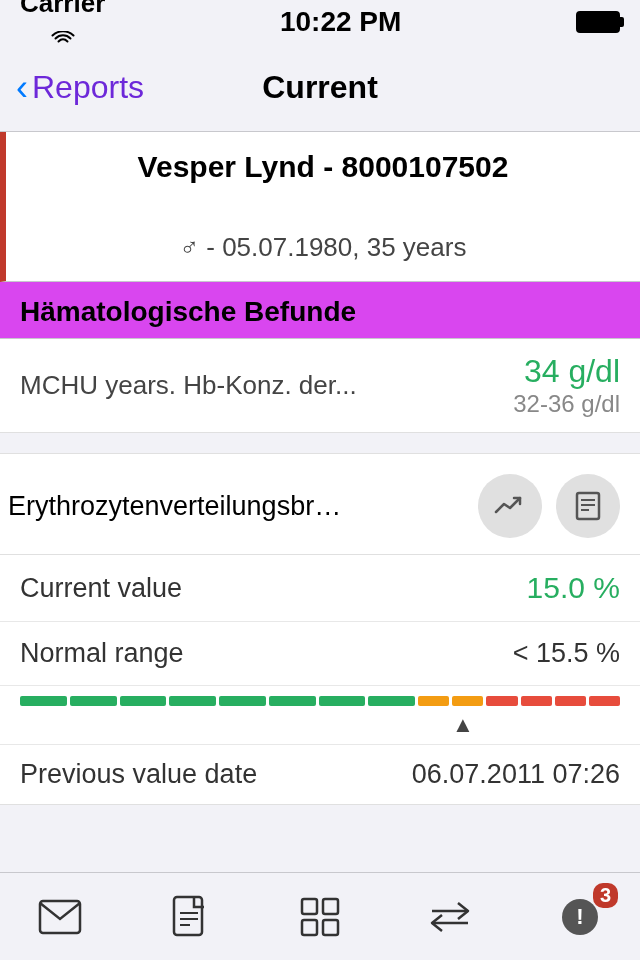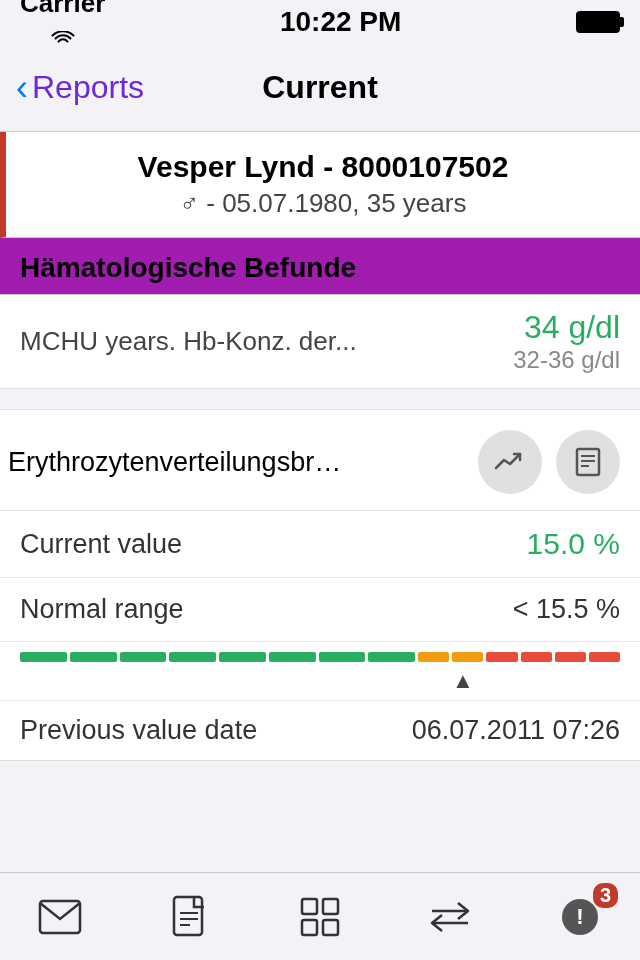--- a/index.html
+++ b/index.html
@@ -78,35 +78,36 @@
 
     
     .patient-header {
       background: #fff;
       padding: 18px 16px;
       border-left: 6px solid #c0392b;
       display: flex;
       flex-direction: column;
       align-items: center;
       border-bottom: 1px solid #c8c8cd;
+      gap: 44px;
     }
     .patient-name {
       font-size: 30px;
       font-weight: 600;
       color: #000;
     }
     .patient-info {
       font-size: 26px;
       color: #444;
       margin-top: 4px;
     }
 
     
     .section-header {
-      background: #a21caf;
+      background: #d946ef;
       padding: 14px 20px 10px 20px;
       border-bottom: 1px solid #c8c8cd;
     }
     .section-title {
       font-size: 28px;
       font-weight: 700;
       color: #000;
     }
 
     

